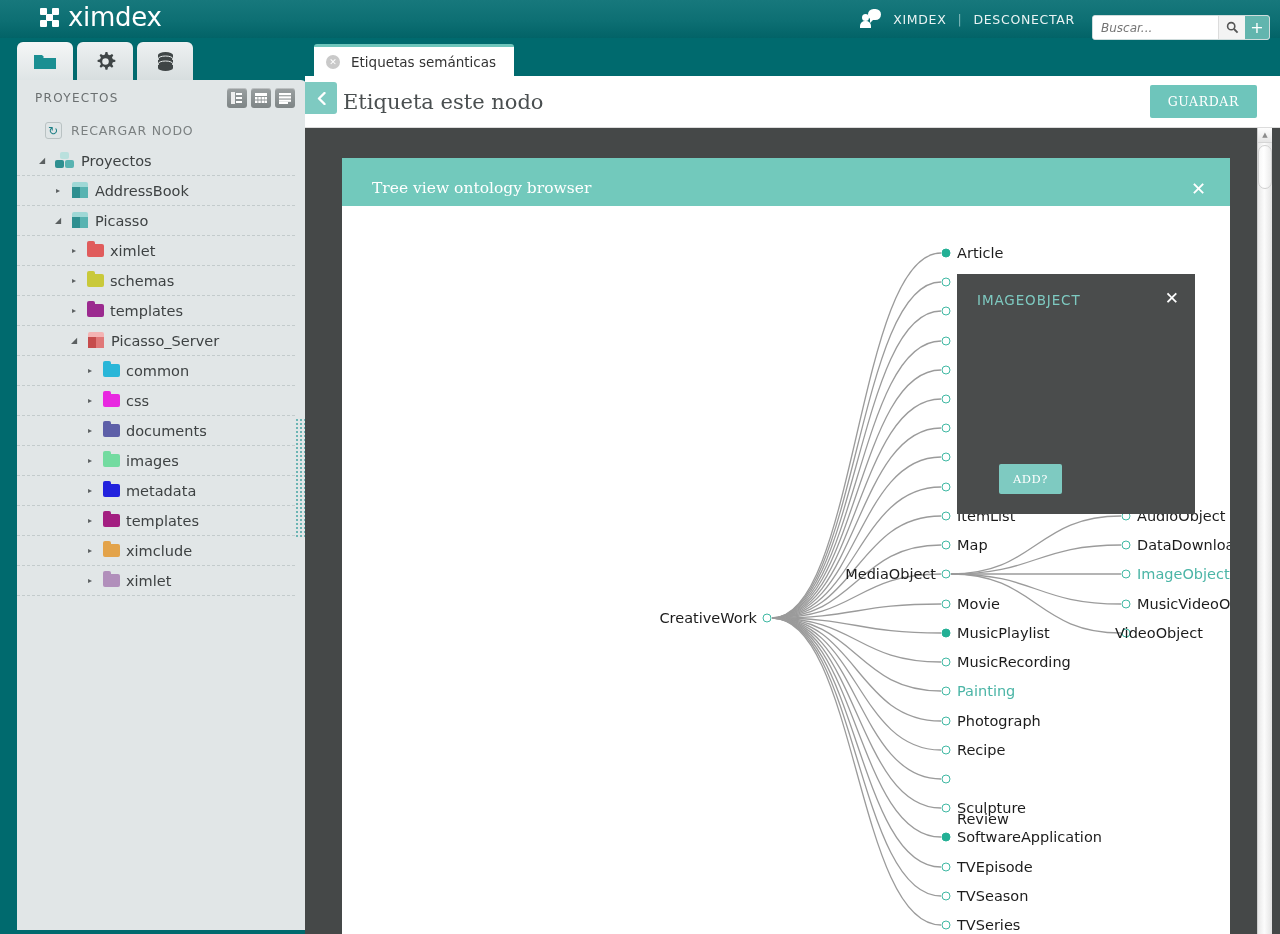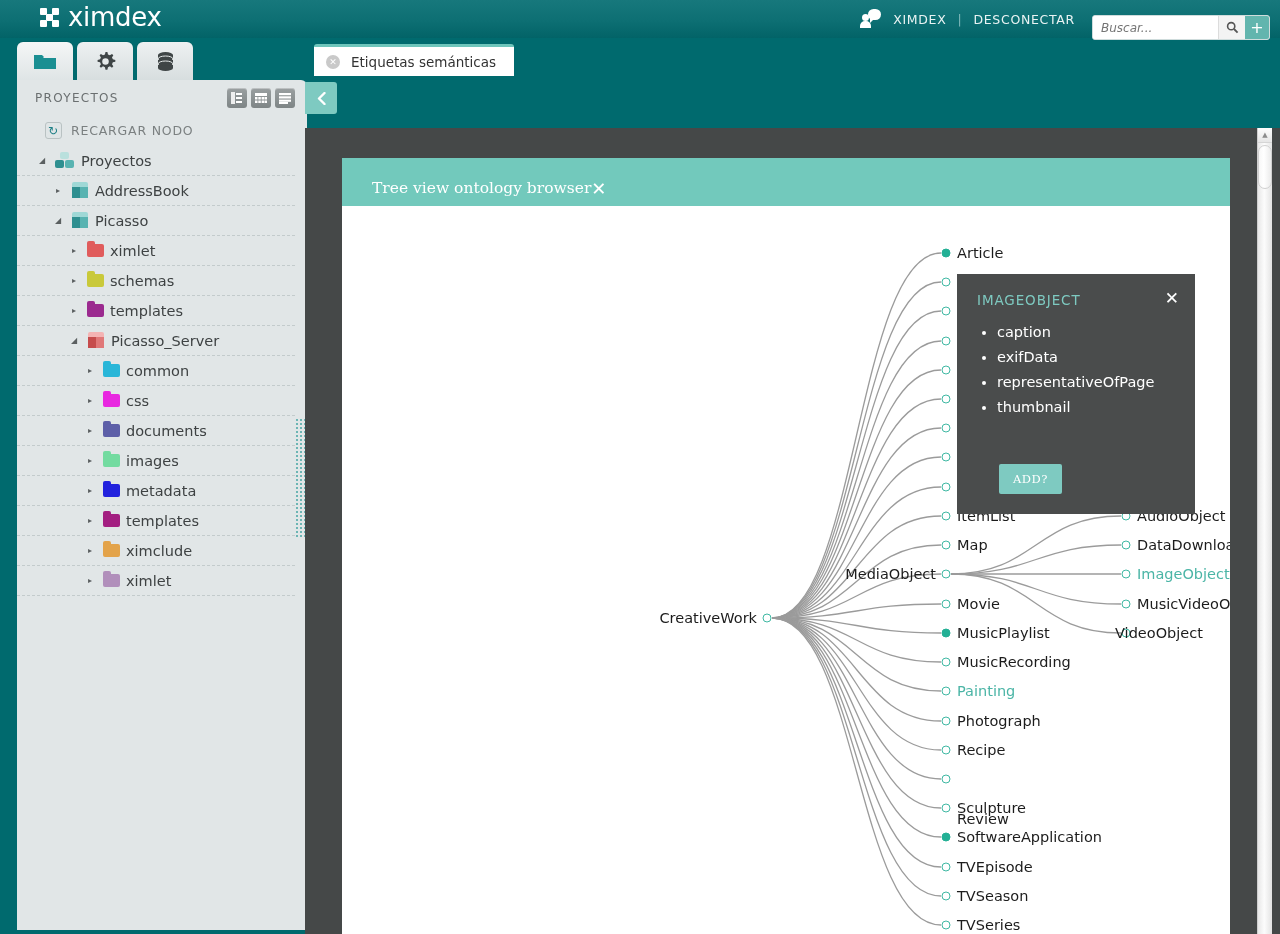--- a/index.html
+++ b/index.html
@@ -212,21 +212,21 @@
     background-size: 4px 4px; opacity: 0.9;
   }
 
   
   #ont {
     position: absolute; left: 37px; top: 30px; width: 888px; height: 776px;
     background: #fff;
   }
   #onthead {
     height: 48px; background: #72c9bc; color: #fff;
-    display: flex; align-items: center; justify-content: flex-start;
+    display: flex; align-items: center; justify-content: space-between;
     padding: 12px 24px 0 30px;
     font-family: "DejaVu Serif","Liberation Serif",serif; font-size: 15.5px;
   }
   #ontclose { font-family: "DejaVu Sans", sans-serif; font-size: 18px; cursor: pointer; font-weight: bold;}
   #ontcanvas { position: relative; width: 888px; height: 728px; overflow: hidden; }
 
   
   #infocard {
     position: absolute; right: 35px; top: 68px; width: 238px; height: 240px;
     background: #4a4c4c; color: #fff; padding: 18px 20px; z-index: 10;
@@ -480,20 +480,24 @@
   </div>
 </div>
 
 <div id="rightcol">
 
   <div id="doctab">
     <span class="tabclose">✕</span>
     <span>Etiquetas semánticas</span>
   </div>
 
+  <div id="pagehead">
+    <h1>Etiqueta este nodo</h1>
+    <button id="guardar">GUARDAR</button>
+  </div>
 
   <div id="collapse">
     <svg width="11" height="13" viewBox="0 0 11 13">
       <path d="M8.5 1 L3 6.5 L8.5 12" fill="none" stroke="#fff" stroke-width="2.4" stroke-linecap="round" stroke-linejoin="round"></path>
     </svg>
   </div>
 
   <div id="darkbody">
     <div id="dragdots"></div>
 
@@ -593,26 +597,20 @@
             <div class="nodelabel hl" style="top: 368px; left: 795px;">ImageObject (+)</div>
             <div class="ndot" style="left: 784px; top: 398px;"></div>
             <div class="nodelabel" style="top: 398px; left: 795px;">MusicVideoObject</div>
             <div class="ndot" style="left: 784px; top: 427px;"></div>
             <div class="nodelabel" style="top: 427px; left: 773px;">VideoObject</div>
           </div>
 
         <div id="infocard">
           <div class="ttl">IMAGEOBJECT</div>
           <span class="x">✕</span>
-          <ul id="proplist">
-              <li>caption</li>
-              <li>exifData</li>
-              <li>representativeOfPage</li>
-              <li>thumbnail</li>
-            </ul>
           <button id="addbtn">ADD?</button>
         </div>
       </div>
     </div>
   </div>
 </div>
 
 <div id="sbar">
   <div class="up">▲</div>
   <div class="thumb"></div>

